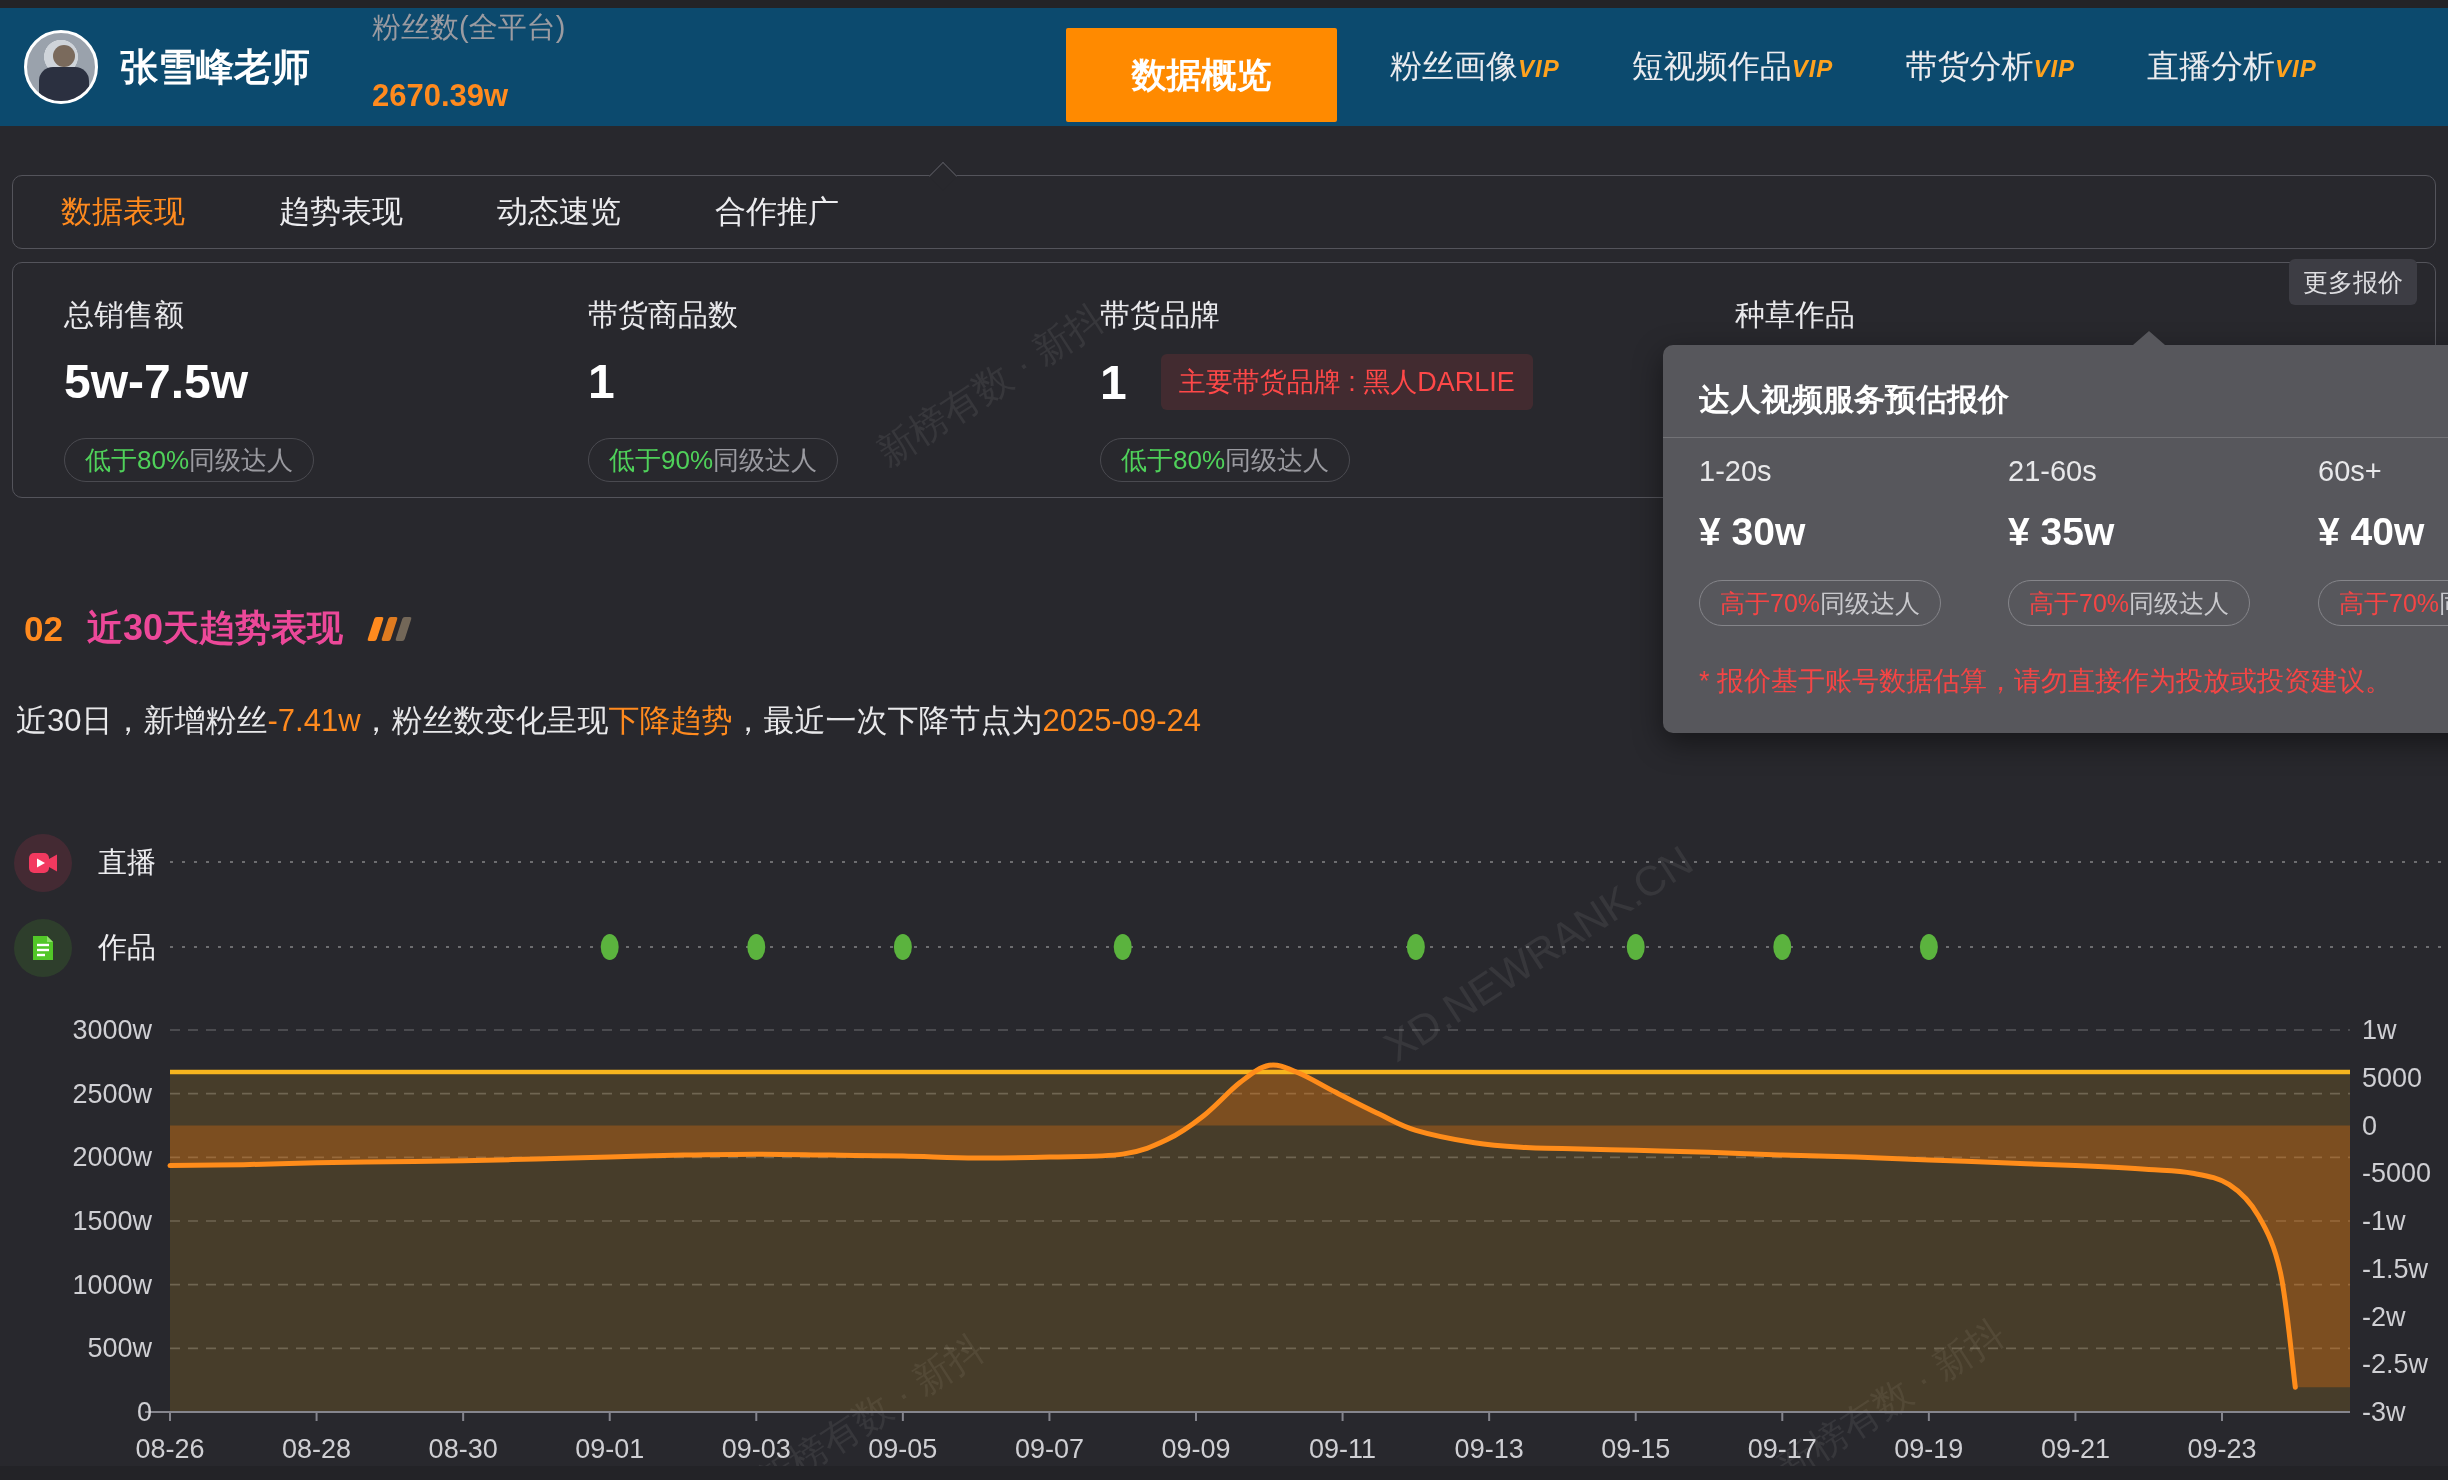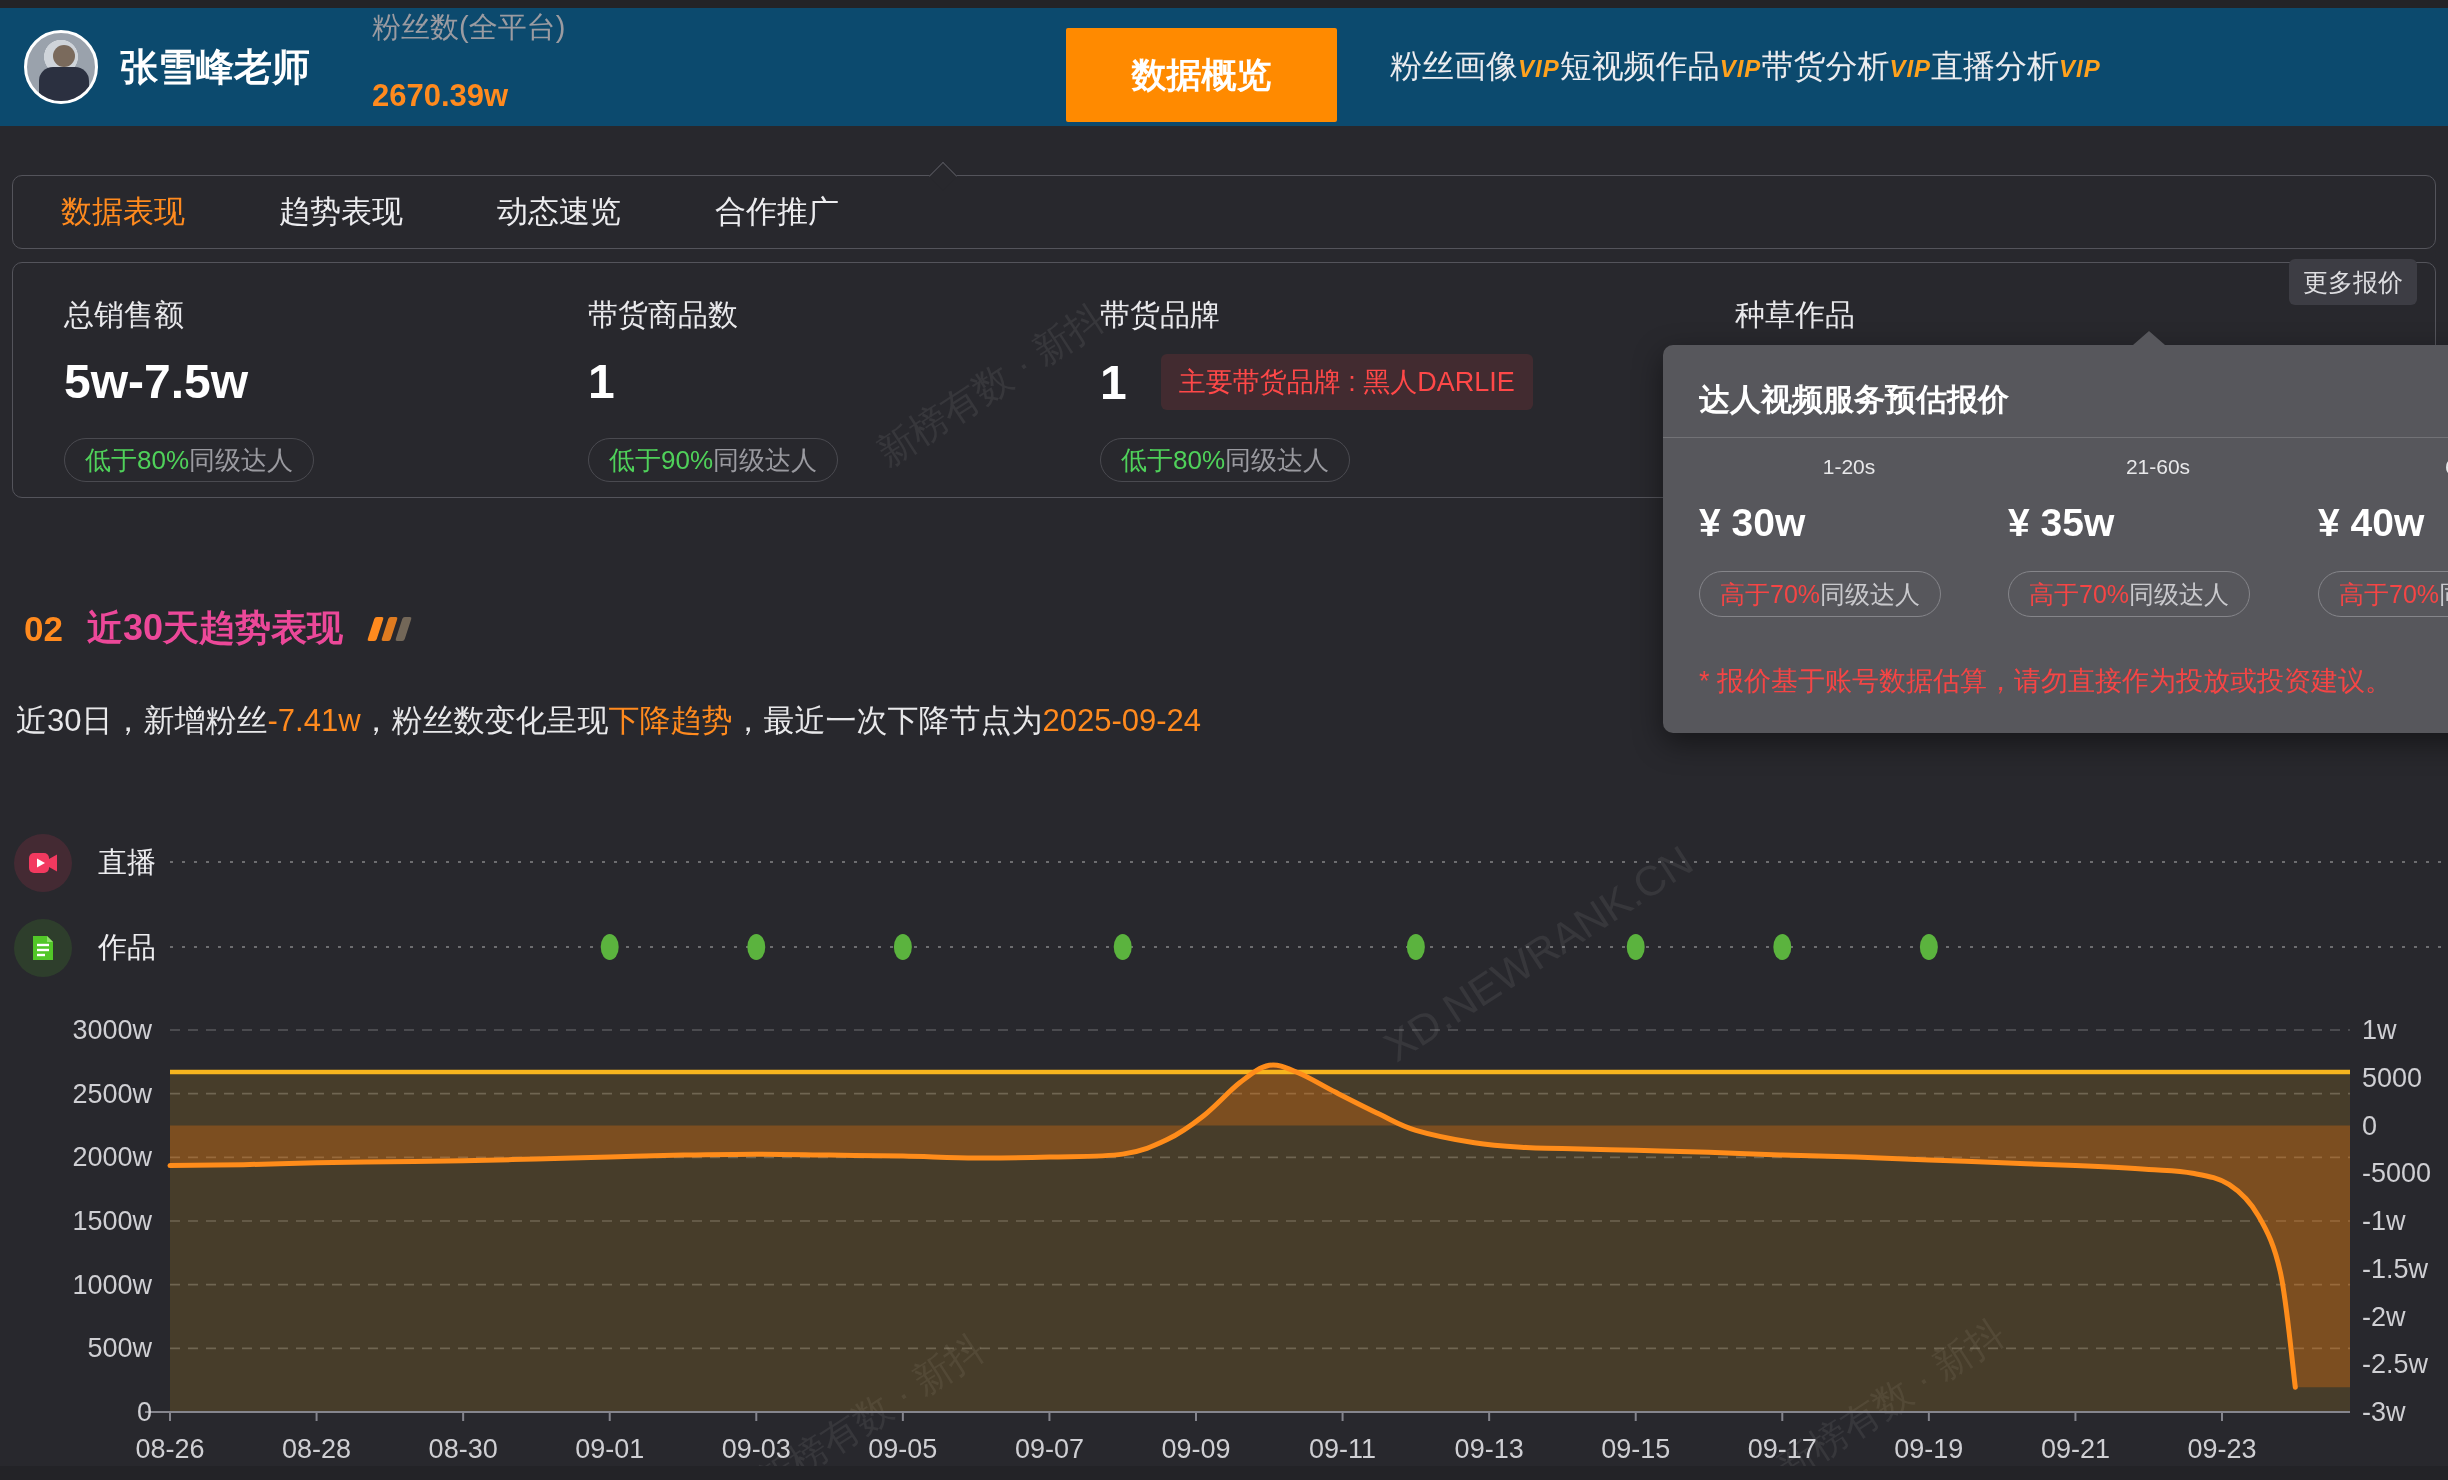--- a/index.html
+++ b/index.html
@@ -17,21 +17,21 @@
   .avatar { position:absolute; left:24px; top:22px; width:74px; height:74px; border-radius:50%;
             border:3px solid #ffffff; background:radial-gradient(circle at 50% 35%, #cfd4da 0 30%, #9aa2ac 31% 100%); overflow:hidden; }
   .avatar .head { position:absolute; left:26px; top:12px; width:22px; height:22px; border-radius:50%; background:#7a6a5c; }
   .avatar .suit { position:absolute; left:12px; top:34px; width:50px; height:44px; border-radius:14px 14px 0 0; background:#2b3040; }
   .acct-name { position:absolute; left:120px; top:0; height:118px; display:flex; align-items:center; font-size:38px; font-weight:bold; color:#ffffff; }
   .fans { position:absolute; left:372px; top:0; height:118px; display:flex; align-items:flex-start; gap:30px;flex-direction:column; }
   .fans .lab { font-size:29px; color:#9b9ba1; }
   .fans .val { font-size:31px; font-weight:bold; color:#ff8a1e; }
   .nav-btn { position:absolute; left:1066px; top:20px; width:271px; height:94px; background:#ff8a00; color:#ffffff;
              font-size:35px; font-weight:bold; display:flex; align-items:center; justify-content:center; border-radius:2px; cursor:pointer; }
-  .nav-items { position:absolute; left:1390px; top:0; height:118px; display:flex; align-items:center; }
+  .nav-items { position:absolute; left:1390px; top:0; height:118px; display:flex; align-items:center; gap:72px; }
   .nav-tab { font-size:32px; color:#ececef; cursor:pointer; white-space:nowrap; }
   .vip { font-style:italic; font-weight:800; font-size:24px; color:#ffa21d; letter-spacing:1px; }
 
   
   .subtabs { position:absolute; left:12px; top:175px; width:2424px; height:74px; border:1px solid #54545b; border-radius:10px;
              display:flex; align-items:center; padding-left:48px; gap:94px; background:#28282d; }
   .subtab { font-size:31px; color:#ececef; cursor:pointer; }
   .subtab.active { color:#ff8a1e; }
   .panel-caret { position:absolute; left:933px; top:166px; width:20px; height:20px; background:#28282d;
                  border-left:1px solid #54545b; border-top:1px solid #54545b; transform:rotate(45deg); z-index:2; }
@@ -53,21 +53,21 @@
             font-size:22px; align-items:center; justify-content:center; margin-left:10px; vertical-align:-4px; cursor:pointer; }
 
   
   .popup { position:absolute; left:1663px; top:345px; width:985px; height:388px; background:#57575c; border-radius:10px;
            box-shadow:0 10px 30px rgba(0,0,0,0.45); z-index:5; }
   .popup .arrow { position:absolute; left:470px; top:-14px; width:0; height:0;
                   border-left:16px solid transparent; border-right:16px solid transparent; border-bottom:14px solid #57575c; }
   .popup .p-title { position:absolute; left:36px; top:22px; font-size:31px; font-weight:bold; color:#ffffff;margin-top:12px; }
   .popup .p-divider { position:absolute; left:0; top:92px; width:100%; height:1px; background:rgba(255,255,255,0.16); }
   .p-col { position:absolute; top:110px; width:300px; }
-  .p-col .dur { font-size:21px; color:#e8e8ea;text-align:center; }
+  .p-col .dur { font-size:29px; color:#e8e8ea; }
   .p-col .price { margin-top:22px; font-size:39px; font-weight:bold; color:#ffffff; }
   .p-col .p-pill { display:inline-flex; align-items:center; height:46px; padding:12px 20px; margin-top:26px;
                    border:1px solid #85858a; border-radius:23px; font-size:25px; white-space:nowrap; }
   .p-pill .red { color:#f54545; }
   .p-pill .gray2 { color:#c9c9cd; }
   .p-note { position:absolute; left:36px; top:318px; font-size:27px; color:#f54545; }
 
   
   .sec-title { position:absolute; left:24px; top:604px; display:flex; align-items:center; gap:24px; }
   .sec-num { font-size:35px; font-weight:bold; color:#ff8a1e; }

